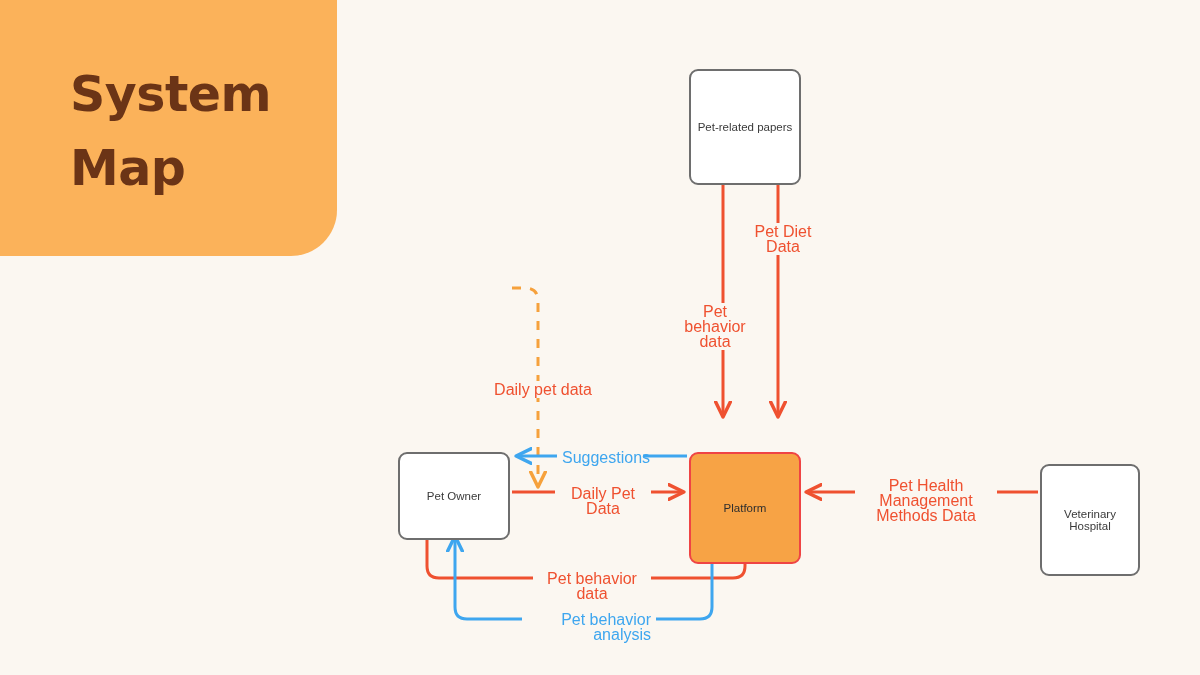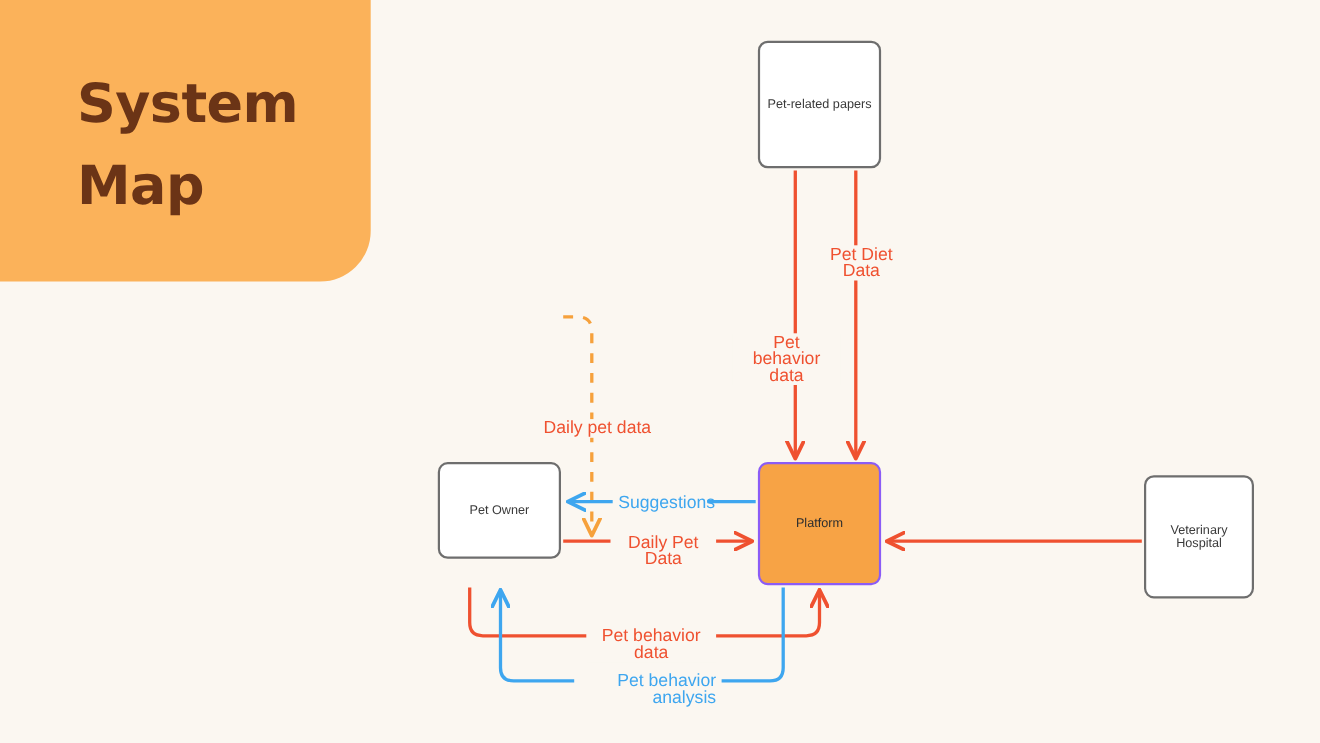--- a/index.html
+++ b/index.html
@@ -45,32 +45,33 @@
     position: absolute;
     box-sizing: border-box;
     display: flex;
     align-items: center;
     justify-content: center;
     text-align: center;
     font-size: 11.5px;
     color: #3a3a3a;
     border-radius: 9px;
     z-index: 5;
+    margin-top: 32px;
   }
   .node.solid {
     background: #ffffff;
     border: 2px solid #6e6e6e;
   }
   .node.dashed {
     background: transparent;
     border: 2.5px dashed #6e6e6e;
   }
   .node.platform {
     background: #f7a345;
-    border: 2px solid #8b5cf6;
+    border: 2px solid #ef4444;
     color: #2e2e2e;
   }
 
   
   #edges {
     position: absolute;
     left: 0;
     top: 0;
     width: 1200px;
     height: 675px;
@@ -153,18 +154,20 @@
 
   <div class="edge-label lab-red" style="left:740px; top:223px; width:76px;">Pet Diet
 Data</div>
 
   <div class="edge-label lab-red" style="left:487px; top:381px; width:102px;">Daily pet data</div>
 
   <div class="edge-label lab-blue" style="left:557px; top:449px; width:76px;">Suggestions</div>
 
   <div class="edge-label lab-red" style="left:555px; top:485px; width:86px;">Daily Pet Data</div>
 
+  <div class="edge-label lab-red" style="left:855px; top:477px; width:132px;">Pet Health Management
+Methods Data</div>
 
   <div class="edge-label lab-red" style="left:533px; top:570px; width:108px;">Pet behavior data</div>
 
   <div class="edge-label lab-blue" style="left:522px; top:611px; width:124px;">Pet behavior analysis</div>
 
 </div>
 
 </body></html>

